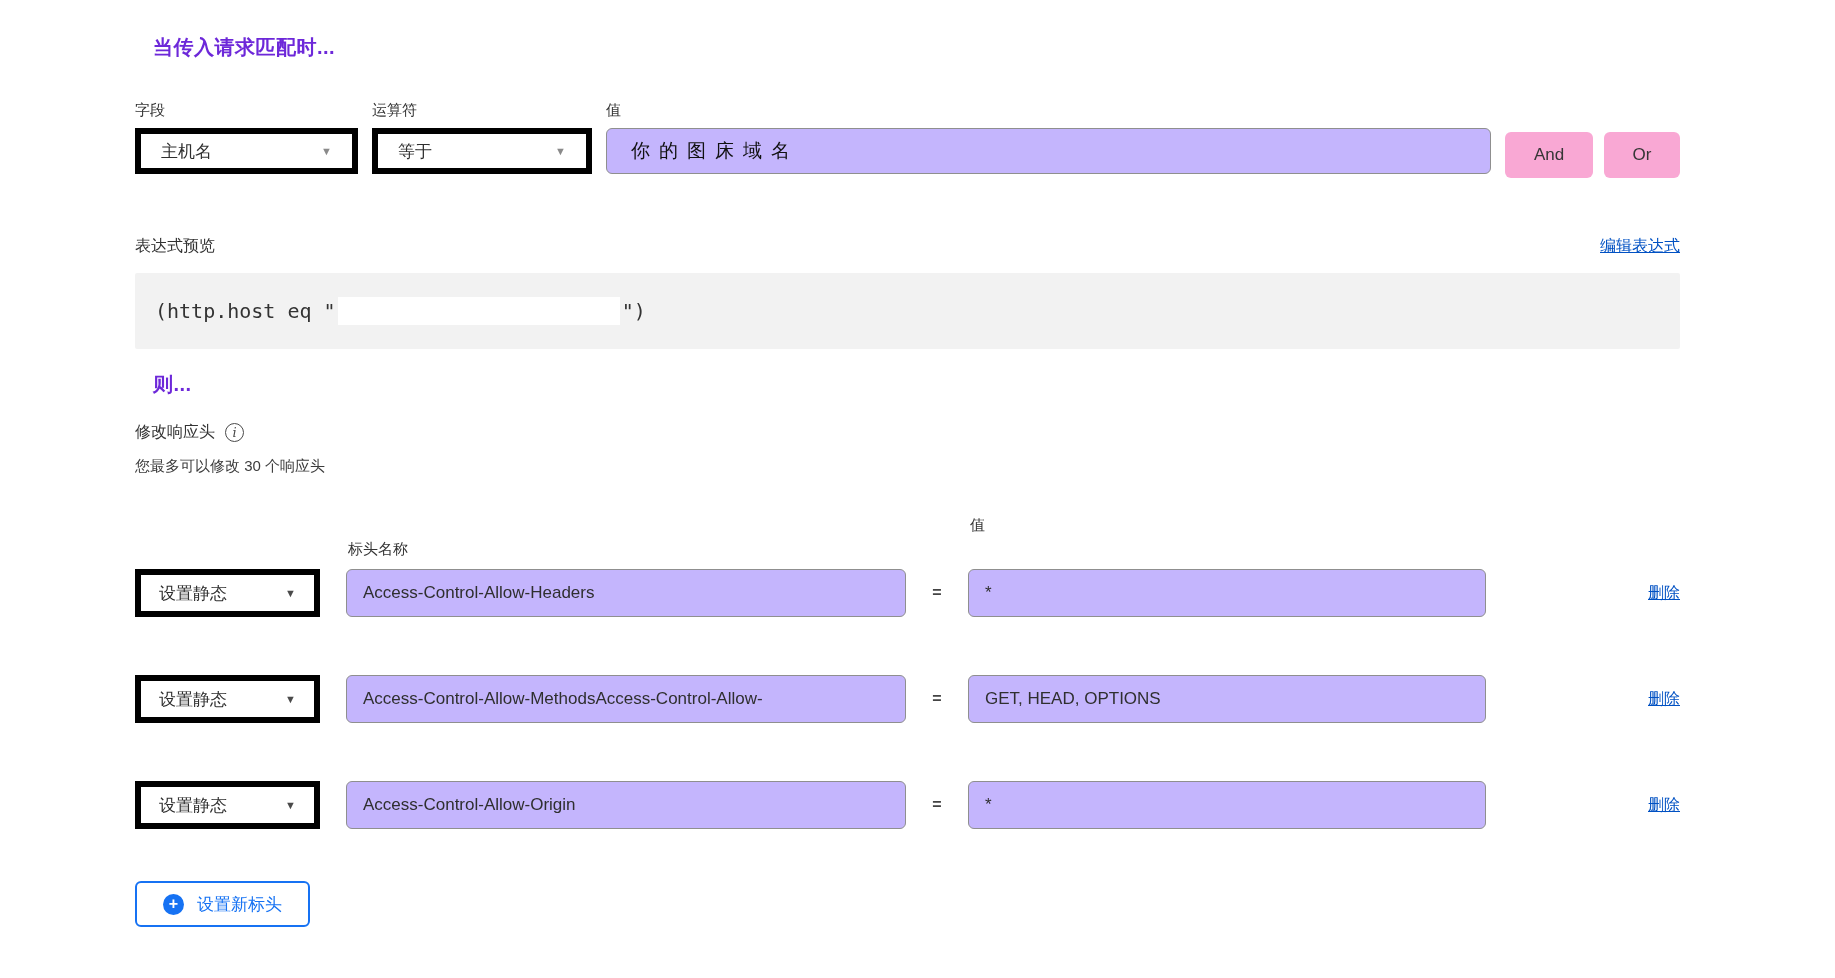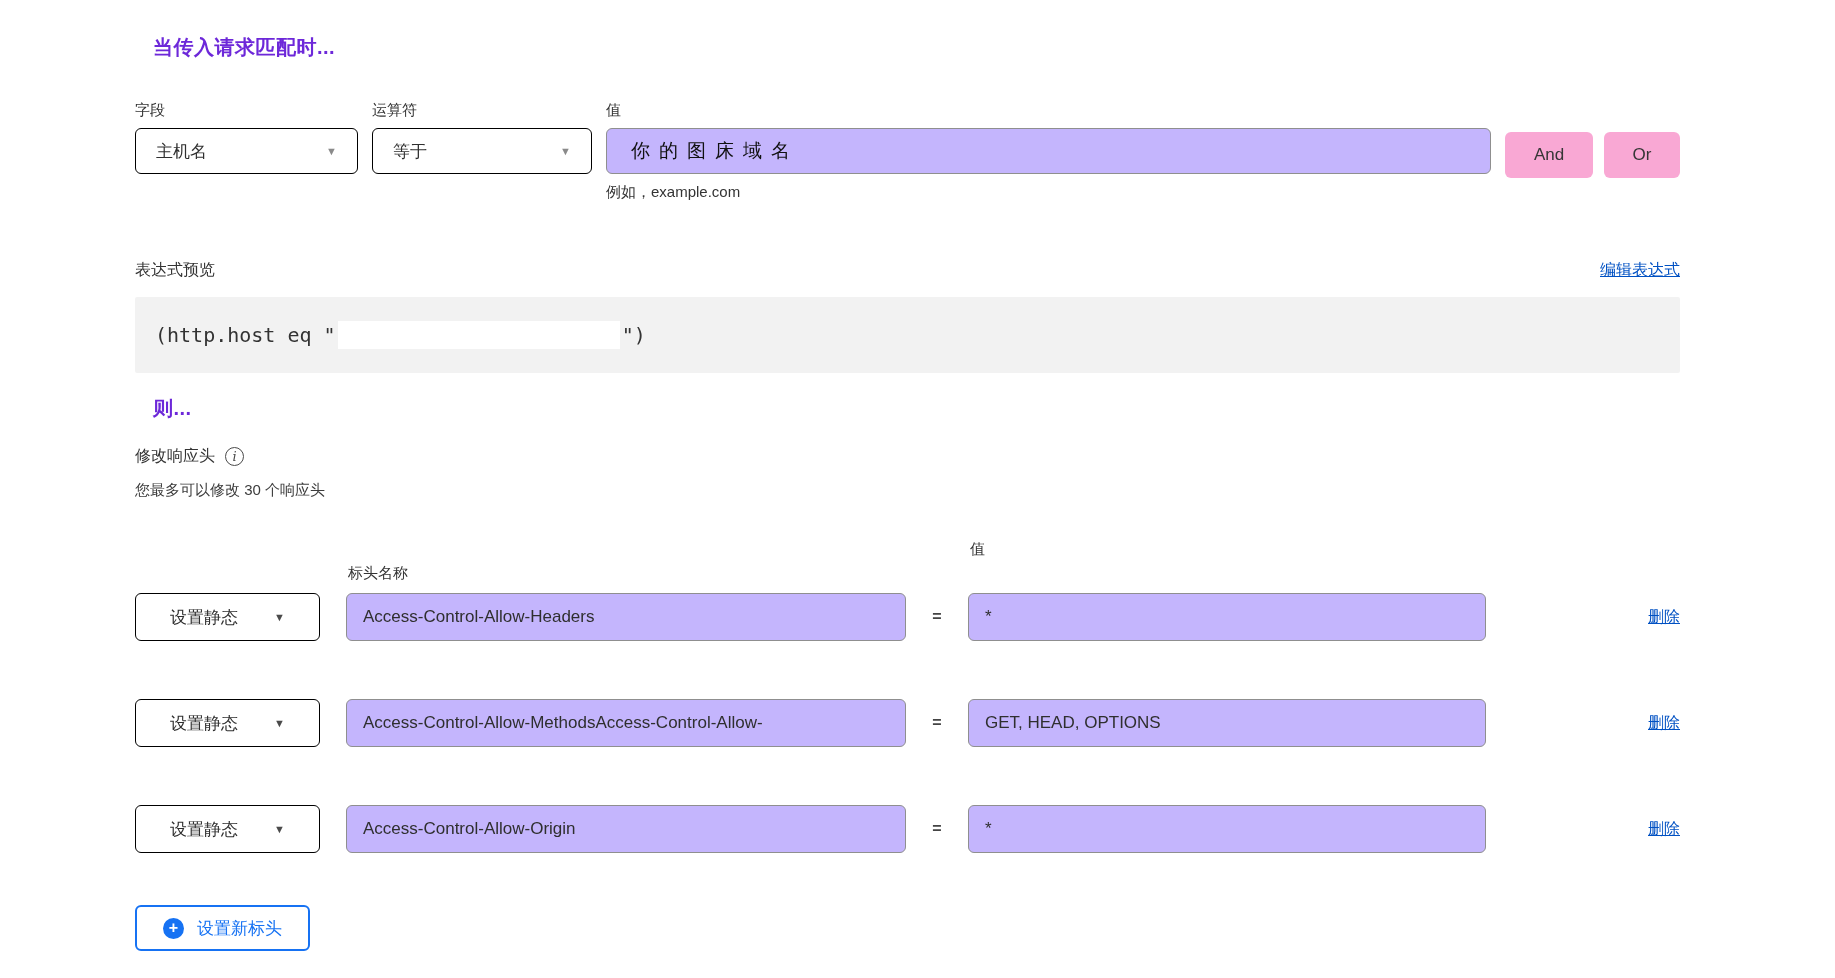--- a/index.html
+++ b/index.html
@@ -15,21 +15,21 @@
   .section-title { font-size: 20px; font-weight: 700; color: #6d28d9; letter-spacing: .5px; margin-left: 18px; }
 
   
   .cond-row { display: flex; gap: 14px; margin-top: 40px; }
   .cond-group { display: flex; flex-direction: column; }
   .cond-label { font-size: 15px; color: #333; margin-bottom: 8px; }
   .grow { flex: 1; }
 
   .ctl {
     height: 46px; background: #fff;
-    border: 1px solid #000000; border-radius: 6px;
+    border: 6px solid #000000; border-radius: 0;
   }
   .select {
     display: flex; align-items: center; justify-content: space-between;
     padding: 0 20px; font-size: 17px; color: #2f2f2f; cursor: pointer;
   }
   .chevron { font-size: 11px; color: #8a8a8a; line-height: 1; }
   .chevron.dark { color: #4a4a4a; }
 
   .text-input {
     width: 100%; height: 46px; border: 1px solid #8f8f8f; border-radius: 6px;
@@ -70,21 +70,21 @@
     font-size: 13px; color: #4a4a4a; cursor: pointer;
   }
   .limit-note { font-size: 15px; color: #3c3c3c; margin-top: 14px; }
 
   .hdr-labels { margin-top: 40px; font-size: 15px; color: #333; display: flex; }
   .hdr-labels .c1 { width: 213px; }
   .hdr-labels .c2 { width: 622px; margin-top: 24px; }
 
   .hdr-row { display: flex; align-items: center; margin-top: 10px; height: 48px; }
   .hdr-row + .hdr-row { margin-top: 58px; }
-  .act-select { width: 185px; height: 48px; padding: 0 34px; }
+  .act-select { width: 185px; height: 48px; padding: 0 18px; }
   .name-input { width: 560px; height: 48px; margin-left: 26px; white-space: nowrap; overflow: hidden; }
   .eq { width: 62px; text-align: center; font-size: 16px; font-weight: 600; color: #444; }
   .val-input { width: 518px; height: 48px; }
   .del-wrap { margin-left: auto; }
   .del-link { font-size: 16px; }
 
   
   .add-btn {
     margin-top: 52px; height: 46px; padding: 0 26px;
     display: inline-flex; align-items: center; gap: 13px;
@@ -117,21 +117,20 @@
       <span class="cond-label">运算符</span>
       <div class="ctl select">
         <span>等于</span>
         <span class="chevron">▼</span>
       </div>
     </div>
 
     <div class="cond-group grow">
       <span class="cond-label">值</span>
       <input class="text-input value-main" value="你的图床域名" style="">
-      <span class="hint">例如，example.com</span>
     </div>
 
     <button class="andor and">And</button>
     <button class="andor or">Or</button>
   </div>
 
   <div class="expr-head">
     <span class="expr-label">表达式预览</span>
     <a class="link">编辑表达式</a>
   </div>

